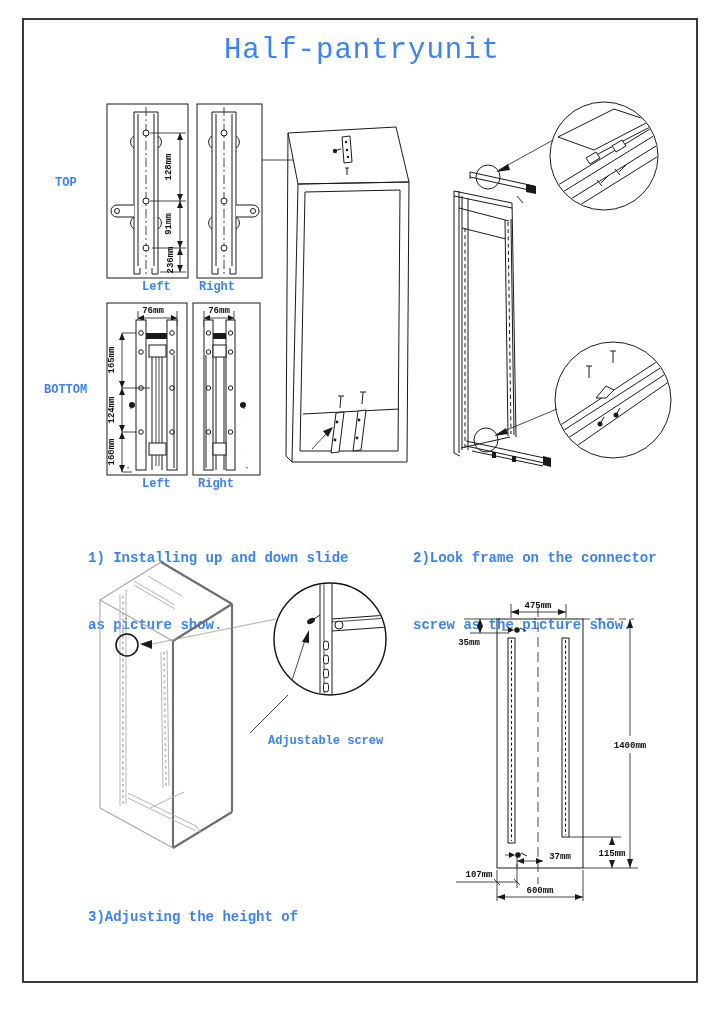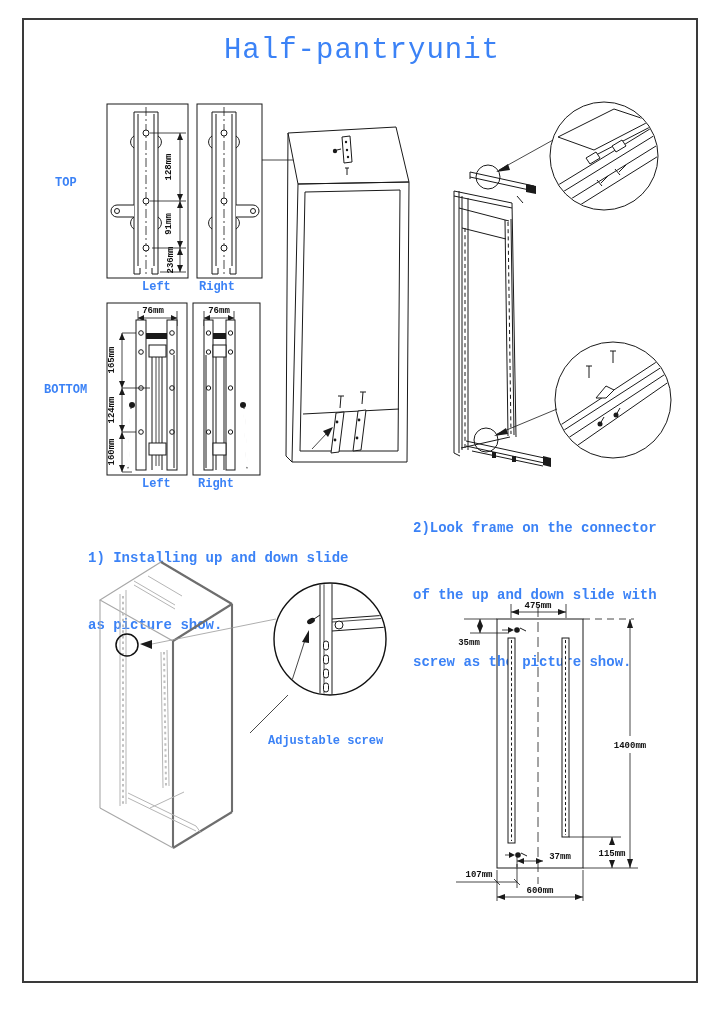--- a/index.html
+++ b/index.html
@@ -33,26 +33,26 @@
 
   <div class="lbl" style="left:142px;top:280px;">Left</div>
   <div class="lbl" style="left:199px;top:280px;">Right</div>
   <div class="lbl" style="left:142px;top:477px;">Left</div>
   <div class="lbl" style="left:198px;top:477px;">Right</div>
 
   <div class="step" style="left:88px;top:502px;">
     <div>1) Installing up and down slide</div>
     <div>as picture show.</div>
   </div>
-  <div class="step" style="left:413px;top:472px;">
+  <div class="step" style="left:413px;top:502px;">
     <div>2)Look frame on the connector</div>
-    <div>of the up and down slide with</div>
     <div>screw as the picture show.</div>
   </div>
   <div class="step" style="left:88px;top:861px;">
+    <div>3)Adjusting the height of</div>
     
     
   </div>
 
   <div class="lbl" style="left:268px;top:734px;font-family:Liberation Mono, monospace;">Adjustable screw</div>
 
   <svg width="724" height="1024" viewBox="0 0 724 1024">
     <defs>
       <clipPath id="c1">
           <circle cx="604" cy="156" r="53"></circle>

